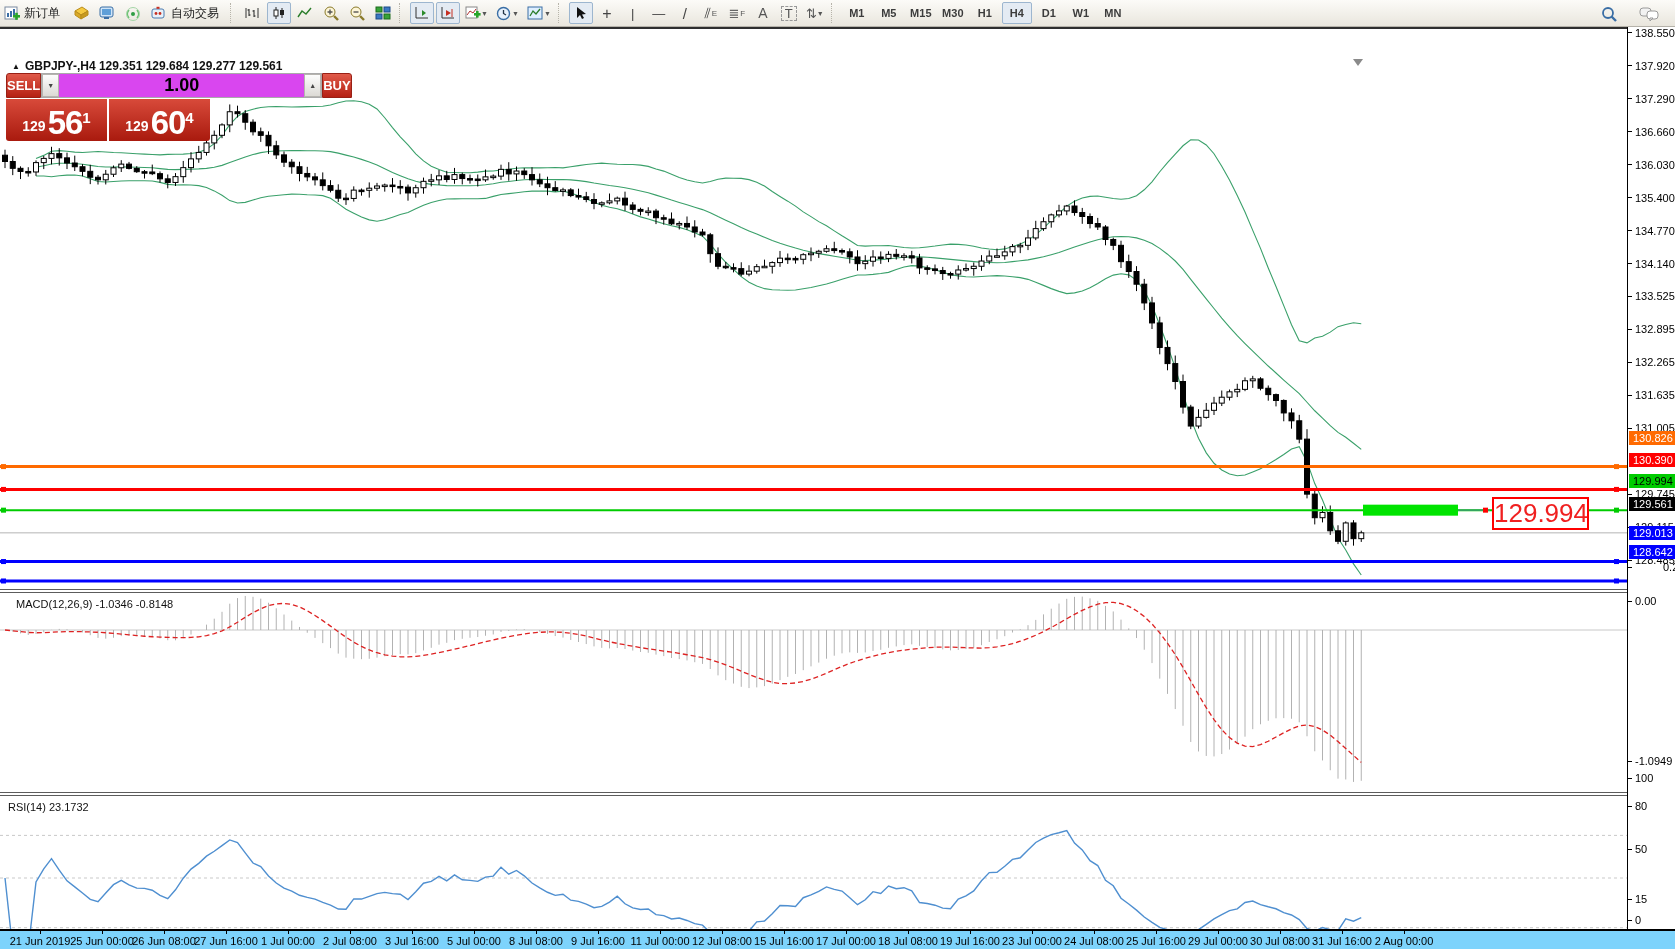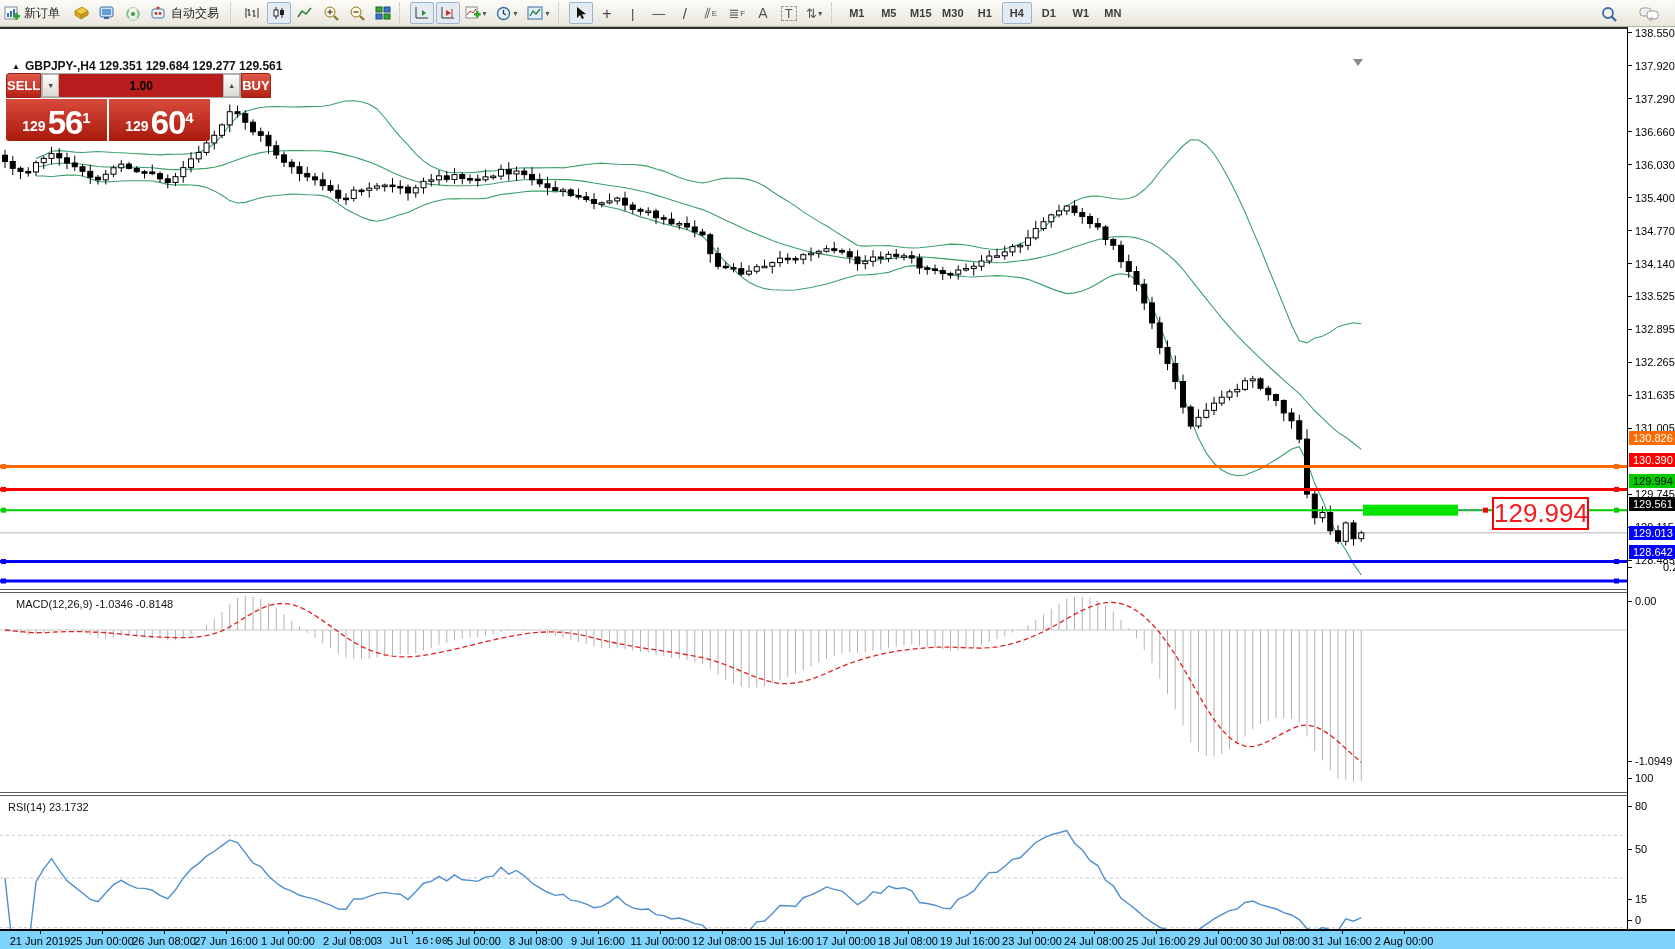--- a/index.html
+++ b/index.html
@@ -45,21 +45,21 @@
   .trade-panel{position:absolute;left:6px;top:44px;width:204px;z-index:12;font-weight:bold;}
   .tp-row1{display:flex;height:25px;}
   .tp-btn{width:64px;background:linear-gradient(#e05a49,#b5created20);background:linear-gradient(#e05a49,#b52014);
     color:#fff;font-size:13px;display:flex;align-items:center;justify-content:center;
     border:1px solid #992015;box-sizing:border-box;}
   .tp-sell{border-radius:3px 0 0 0;}
   .tp-buy{border-radius:0 3px 0 0;}
   .tp-spin{flex:1;display:flex;background:#f2f1ee;border:1px solid #aaa;box-sizing:border-box;}
   .tp-arrow{width:17px;background:linear-gradient(#fdfdfd,#dcdad5);border:1px solid #b6b4af;
     font-size:7px;color:#444;display:flex;align-items:center;justify-content:center;box-sizing:border-box;}
-  .tp-vol{flex:1;border:none;background:#b91c1c;text-align:center;font-size:12px;font-weight:bold;
+  .tp-vol{flex:1;border:none;background:#d946ef;text-align:center;font-size:18px;font-weight:bold;
     font-family:"Liberation Sans",sans-serif;min-width:10px;}
   .tp-row2{display:flex;height:42px;margin-top:1px;}
   .tp-price{width:101px;background:linear-gradient(#d84a3a,#a91a0e);color:#fff;display:flex;
     align-items:flex-end;justify-content:center;padding-bottom:3px;box-sizing:border-box;}
   .tp-price.left{margin-right:2px;border-radius:0 0 0 3px;}
   .tp-price.right{border-radius:0 0 3px 0;}
   .tp-small{font-size:14px;line-height:24px;margin-right:2px;}
   .tp-big{font-size:33px;line-height:30px;letter-spacing:-1px;}
   .tp-sup{font-size:15px;line-height:34px;align-self:flex-start;margin-top:2px;}
   
@@ -979,21 +979,21 @@
     <div class="tlabel" style="left: 52px;">25 Jun 00:00</div>
     <div class="ttick" style="left: 164px;"></div>
     <div class="tlabel" style="left: 114px;">26 Jun 08:00</div>
     <div class="ttick" style="left: 226px;"></div>
     <div class="tlabel" style="left: 176px;">27 Jun 16:00</div>
     <div class="ttick" style="left: 288px;"></div>
     <div class="tlabel" style="left: 238px;">1 Jul 00:00</div>
     <div class="ttick" style="left: 350px;"></div>
     <div class="tlabel" style="left: 300px;">2 Jul 08:00</div>
     <div class="ttick" style="left: 412px;"></div>
-    <div class="tlabel" style="left: 362px; font-family: Liberation Mono, monospace;">3 Jul 16:00</div>
+    <div class="tlabel" style="left: 362px;">3 Jul 16:00</div>
     <div class="ttick" style="left: 474px;"></div>
     <div class="tlabel" style="left: 424px;">5 Jul 00:00</div>
     <div class="ttick" style="left: 536px;"></div>
     <div class="tlabel" style="left: 486px;">8 Jul 08:00</div>
     <div class="ttick" style="left: 598px;"></div>
     <div class="tlabel" style="left: 548px;">9 Jul 16:00</div>
     <div class="ttick" style="left: 660px;"></div>
     <div class="tlabel" style="left: 610px;">11 Jul 00:00</div>
     <div class="ttick" style="left: 722px;"></div>
     <div class="tlabel" style="left: 672px;">12 Jul 08:00</div>

